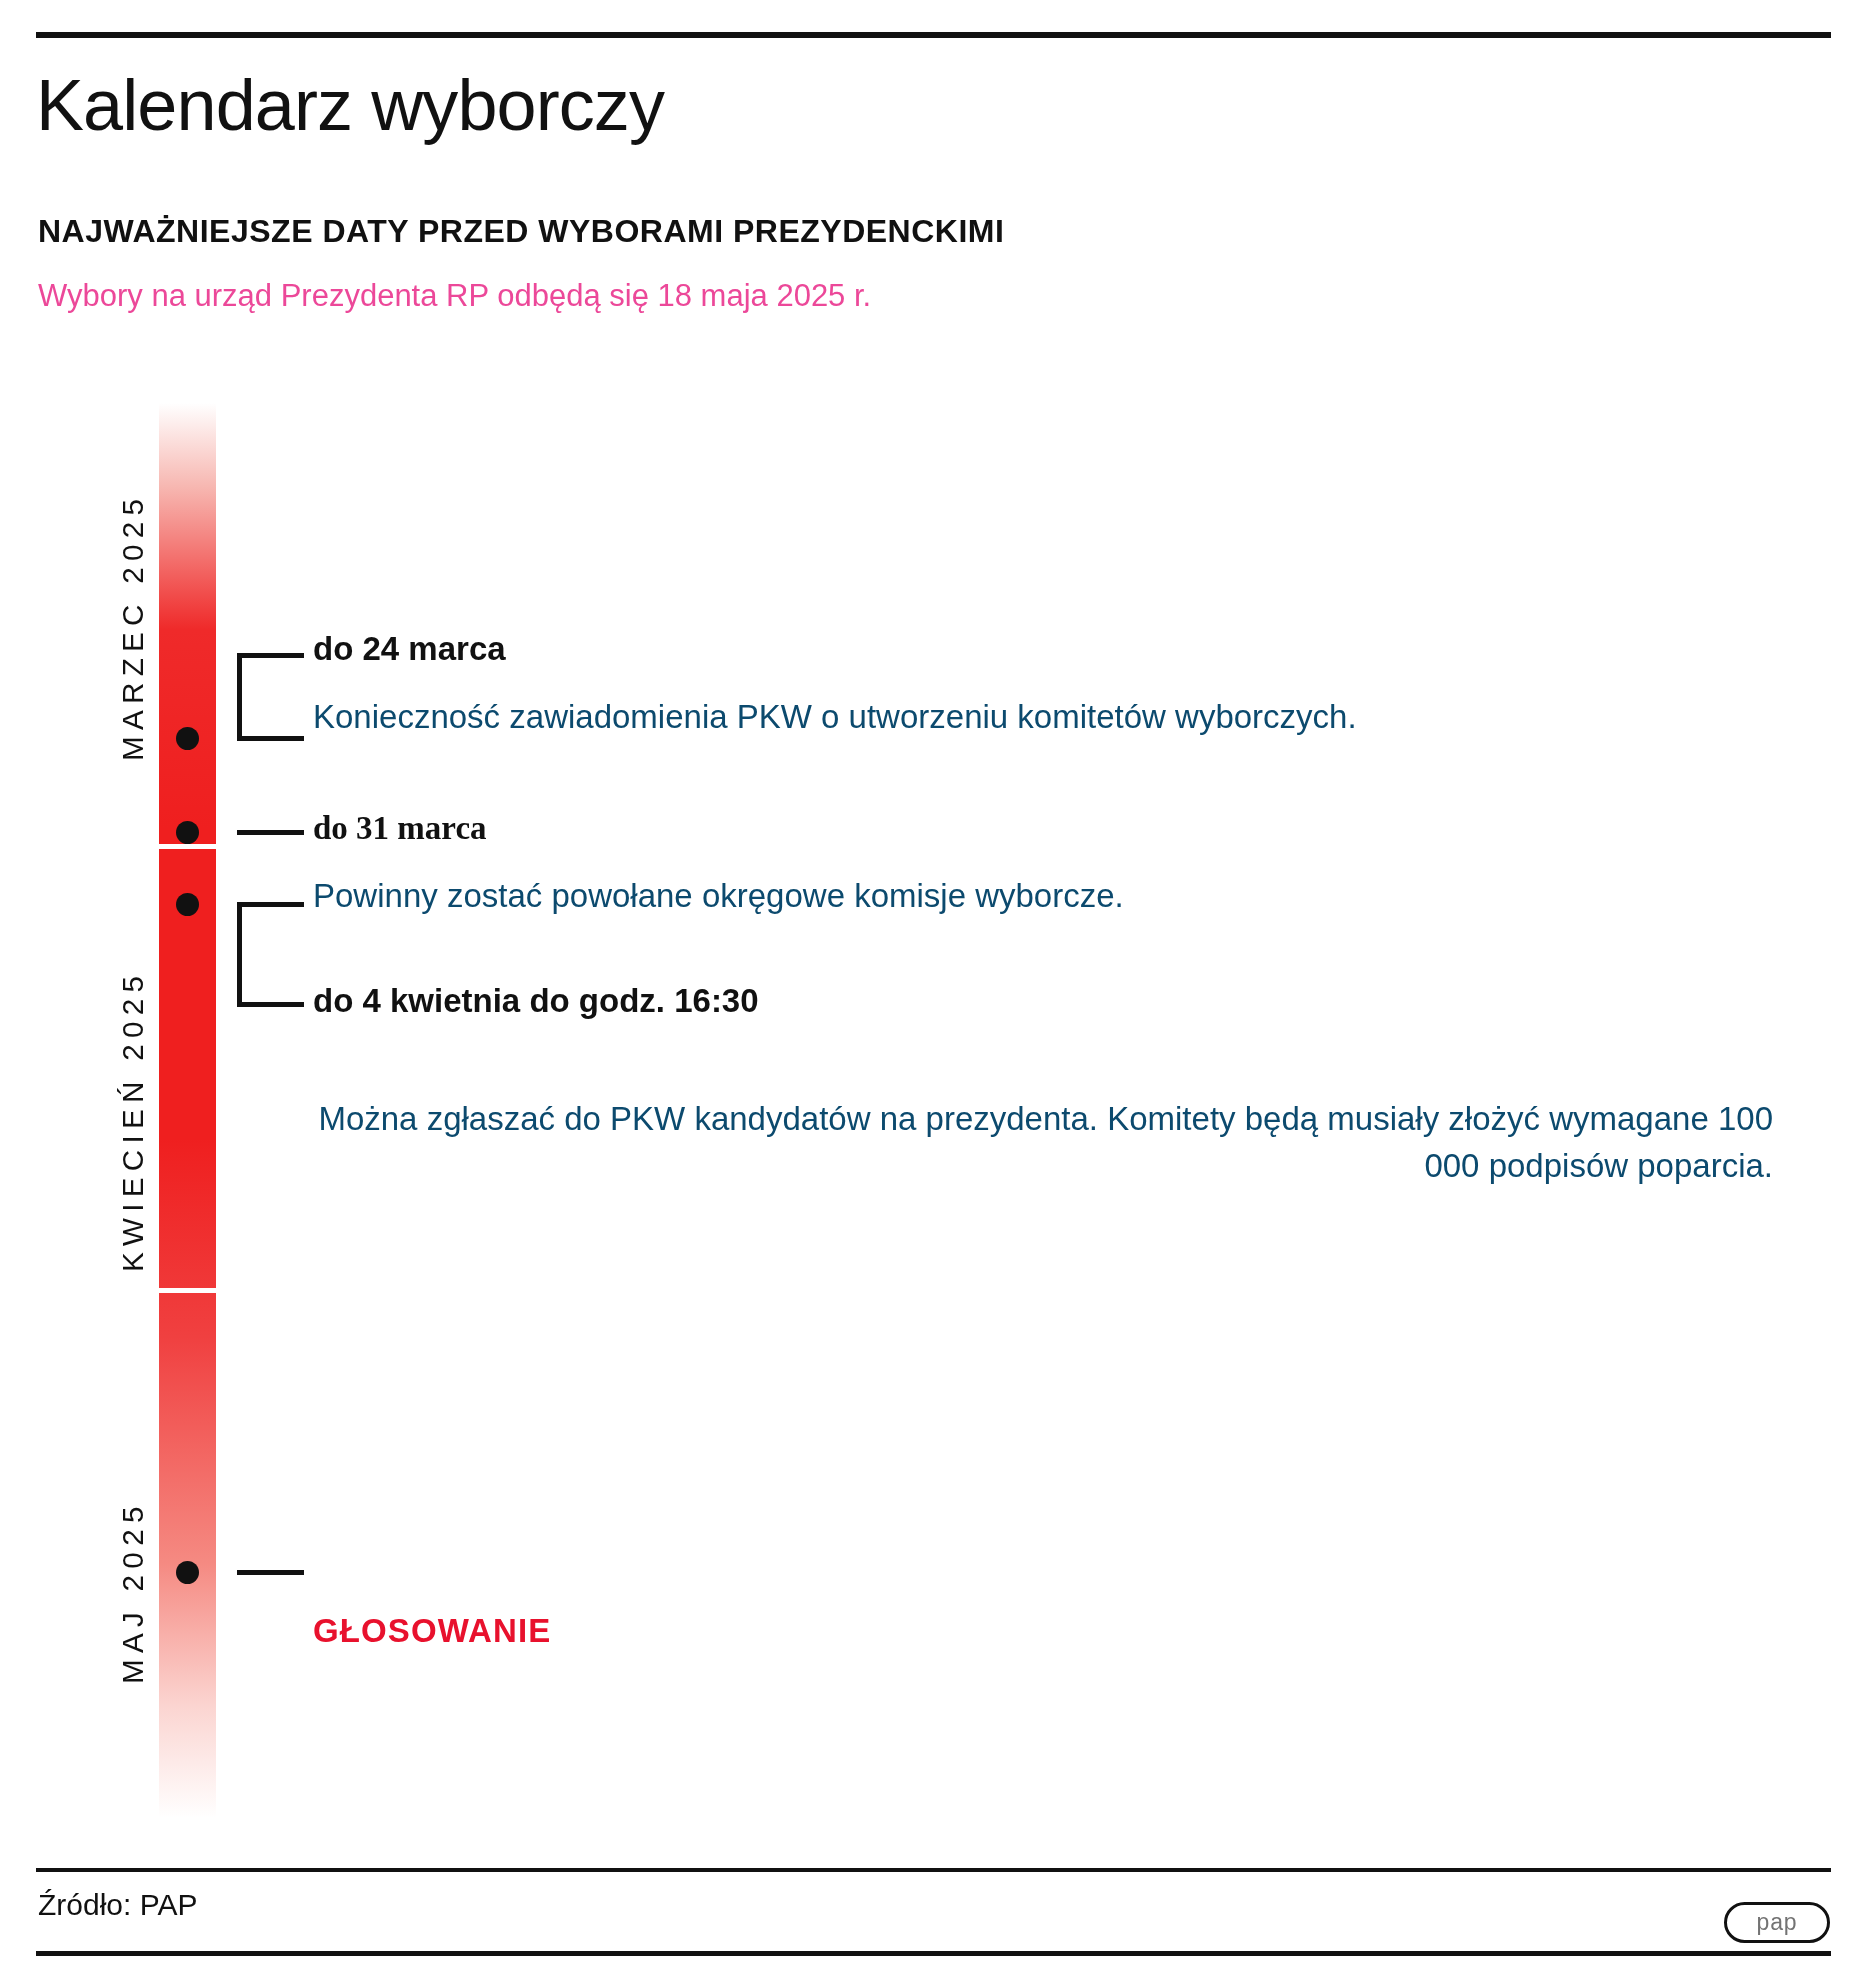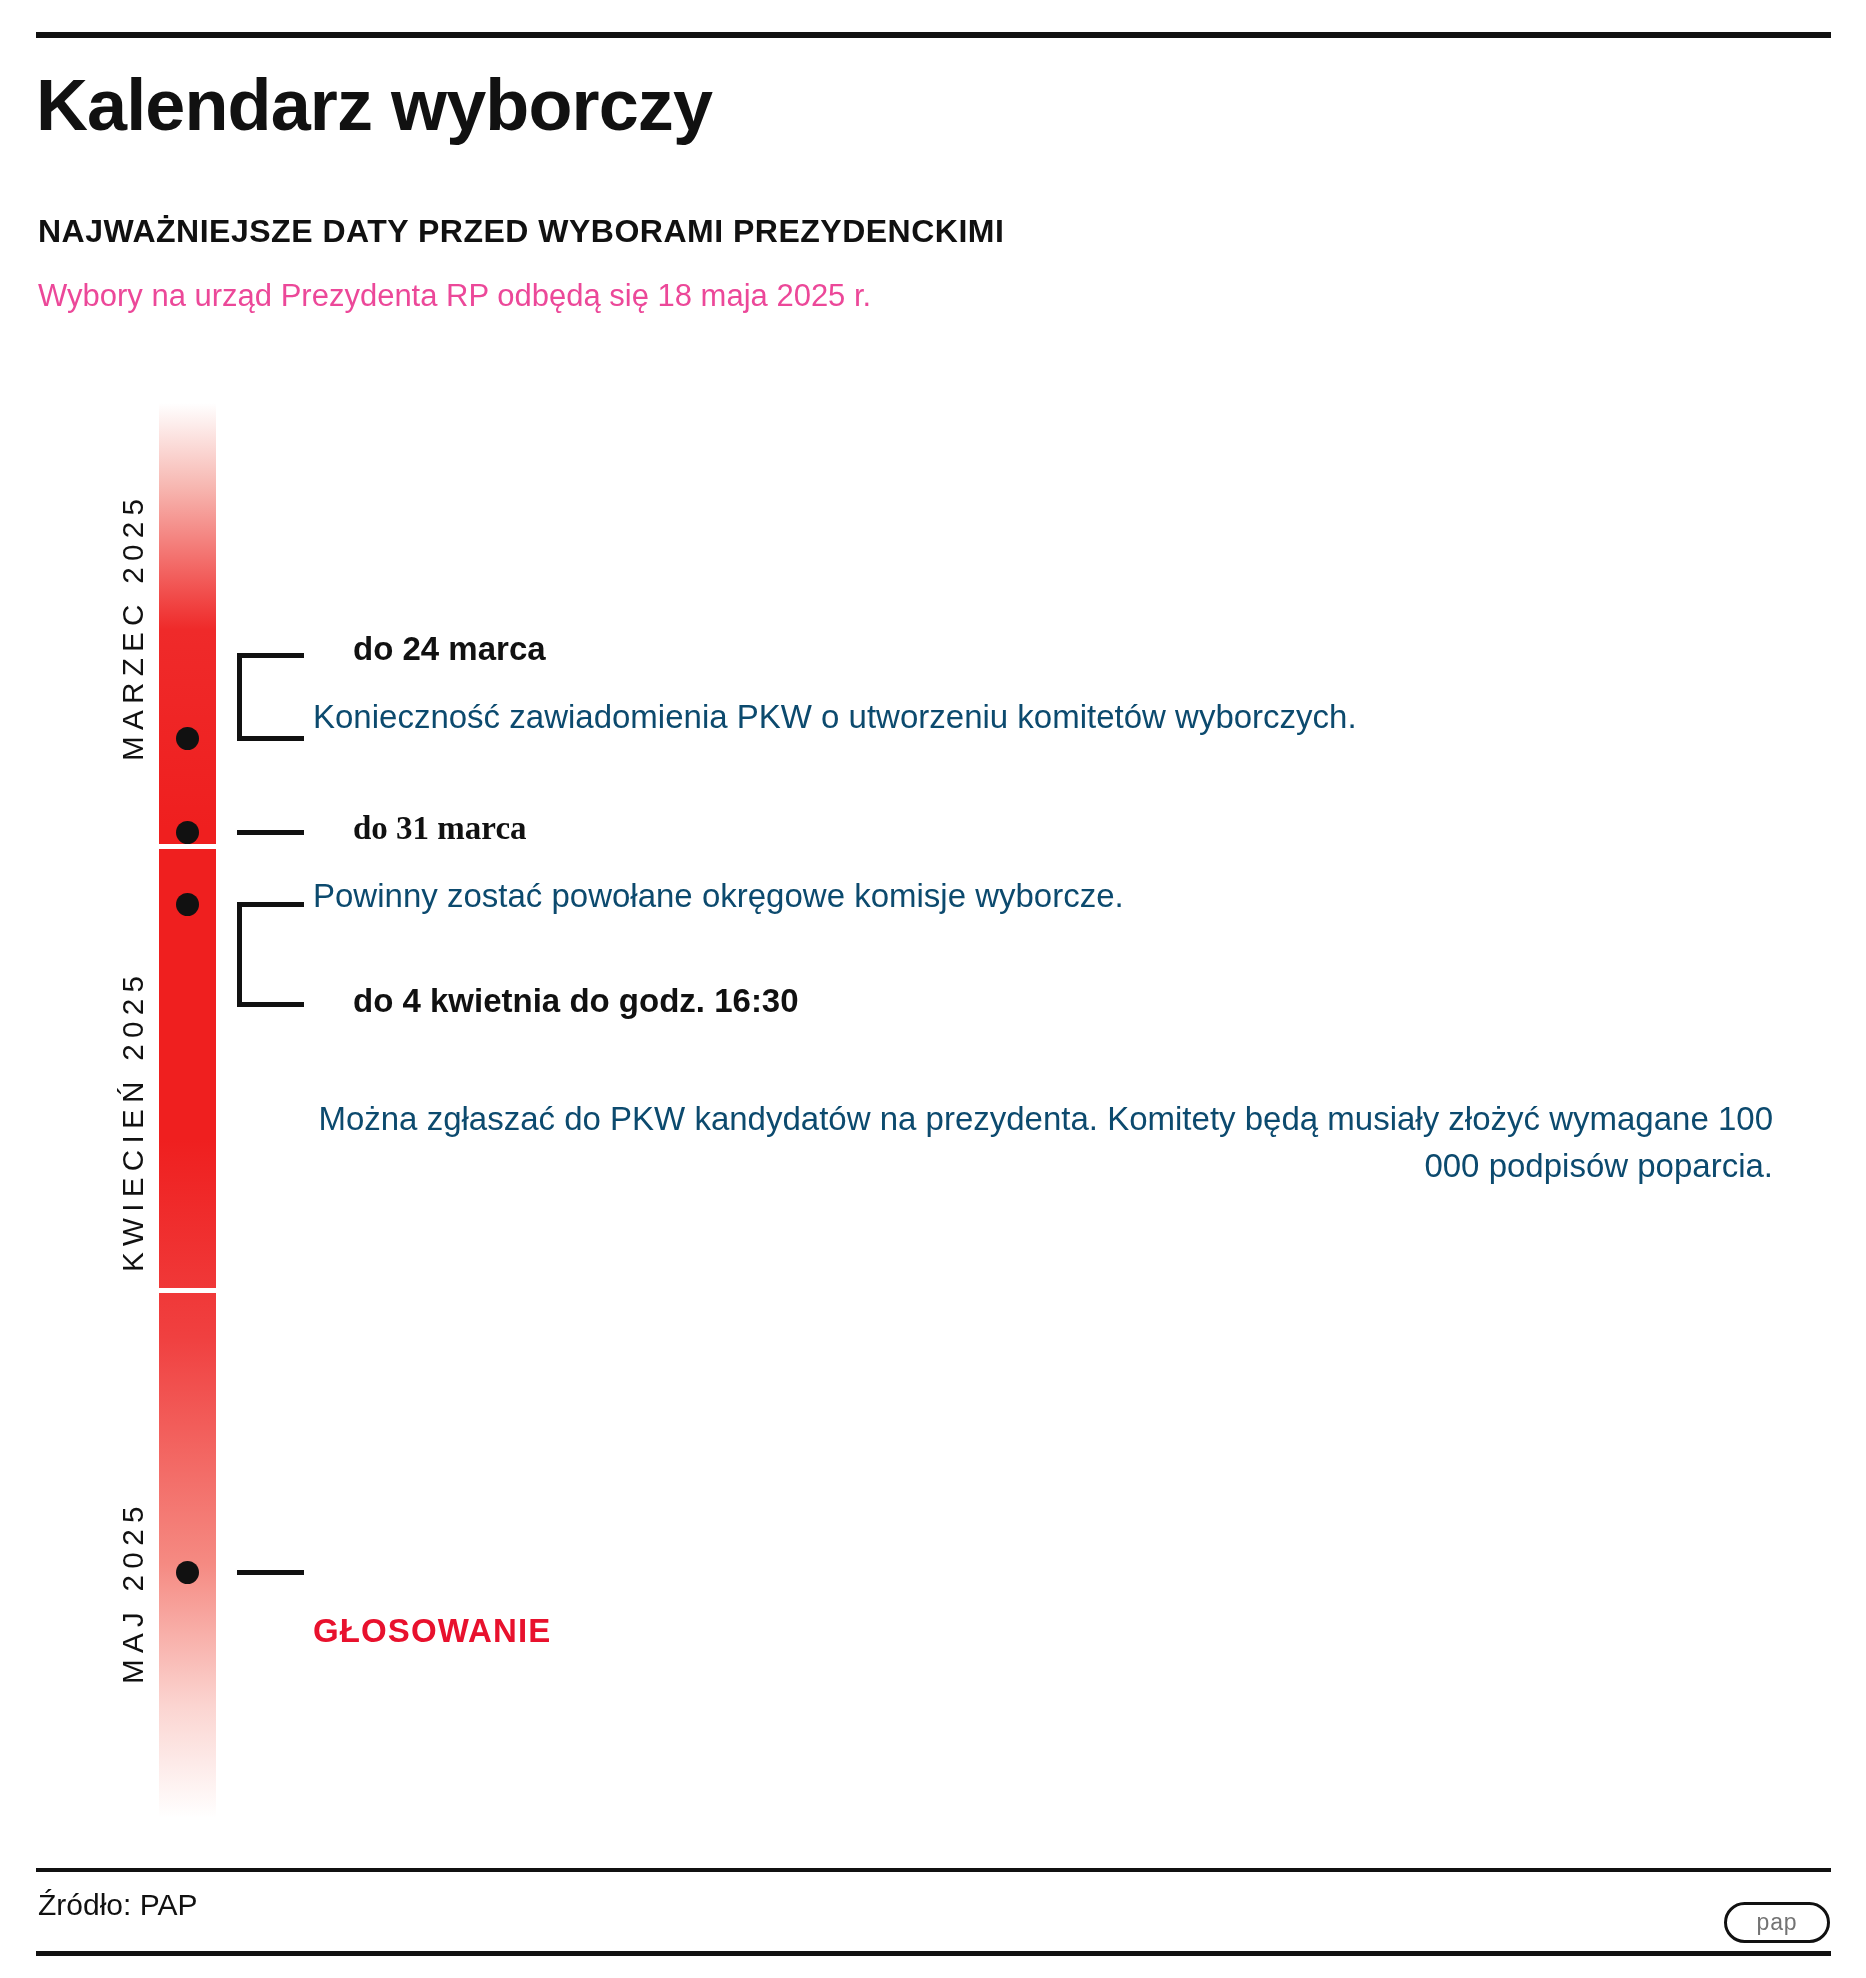--- a/index.html
+++ b/index.html
@@ -43,21 +43,21 @@
     top: 1951px;
     width: 1795px;
     height: 5.4px;
     background: #111111;
   }
   .title {
     position: absolute;
     left: 36px;
     top: 68px;
     font-size: 72px;
-    font-weight: 700;
+    font-weight: 400;
     letter-spacing: -0.9px;
     color: #111111;
     line-height: 1.05;
     white-space: nowrap;
   }
   .subtitle {
     position: absolute;
     left: 38px;
     top: 213px;
     font-size: 32px;
@@ -129,21 +129,20 @@
     background: #111111;
   }
 
   
   .entry-head {
     position: absolute;
     font-size: 33px;
     font-weight: 700;
     color: #111111;
     white-space: nowrap;
-    margin-left: 40px;
   }
   .entry-body {
     position: absolute;
     font-size: 33px;
     font-weight: 400;
     color: #0c4a6e;
     line-height: 1.42;
   }
   .entry-vote {
     position: absolute;

